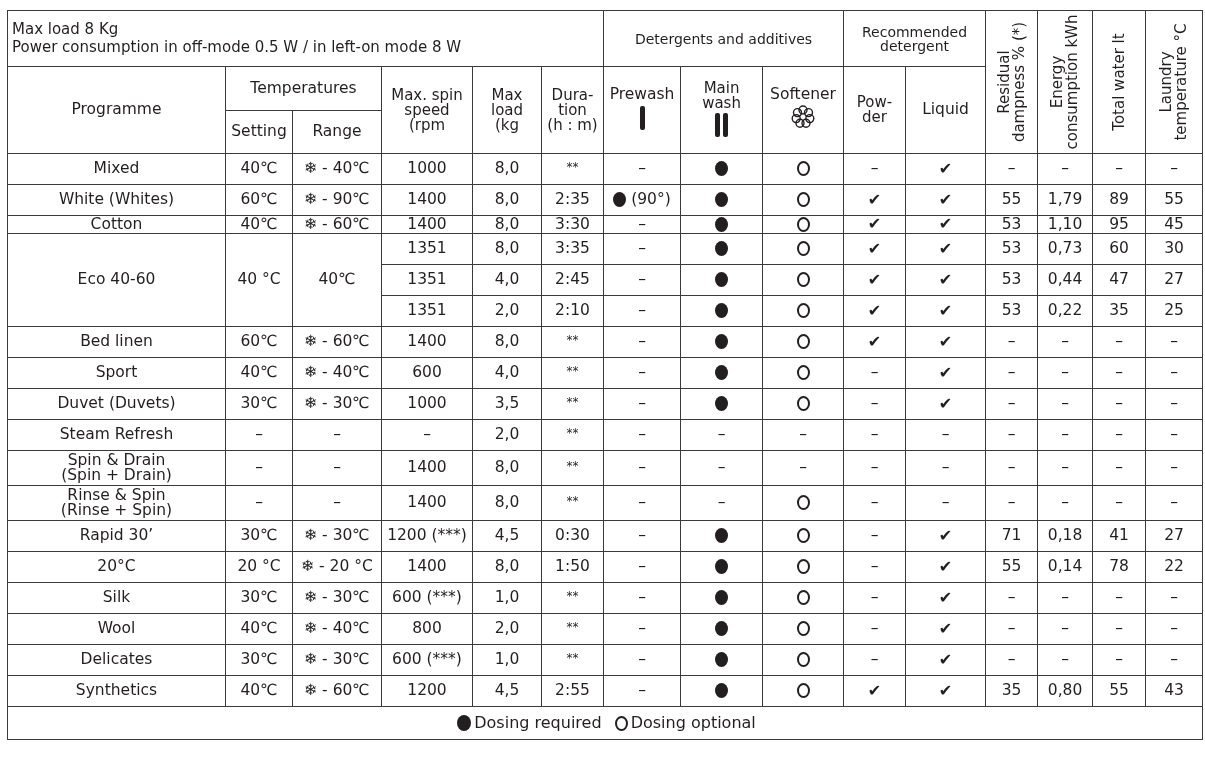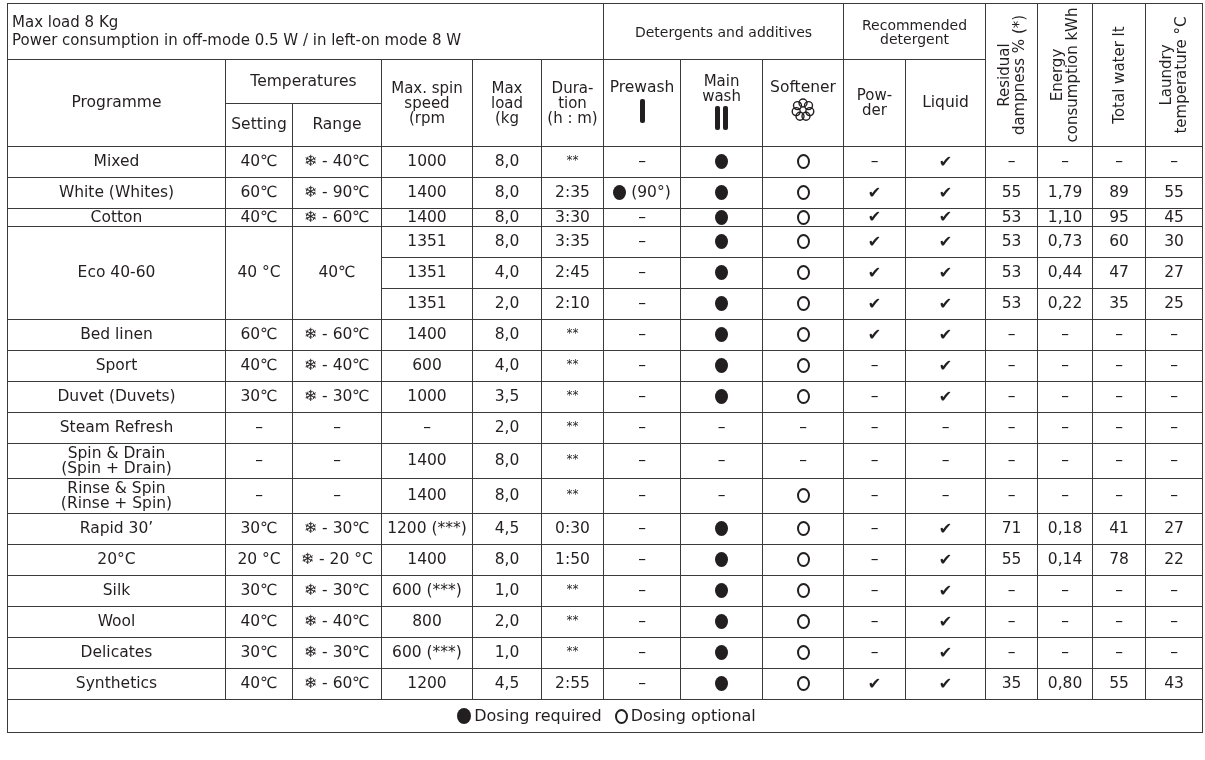--- a/index.html
+++ b/index.html
@@ -1,18 +1,18 @@
 <!DOCTYPE html>
 <html><head>
 <meta charset="utf-8">
 <style>
   html, body { margin: 0; padding: 0; background: #ffffff; }
   body { width: 1205px; height: 760px; position: relative; overflow: hidden;
          font-family: "DejaVu Sans", "Liberation Sans", sans-serif; color: #231f20; }
-  table.prog { position: absolute; left: 7px; top: 3px; border-collapse: collapse;
+  table.prog { position: absolute; left: 7px; top: 10px; border-collapse: collapse;
                table-layout: fixed; width: 1195px; font-size: 15.5px; }
   table.prog td, table.prog th { border: 1.3px solid #3a3a3a; text-align: center;
                vertical-align: middle; padding: 0; font-weight: normal; overflow: hidden;
                line-height: 1.0; }
   .info { text-align: left !important; padding-left: 4px !important; line-height: 1.15 !important; font-size: 15px; }
   .grp { font-size: 14px; }
   .rot { position: relative; }
   .rot span { position: absolute; left: 50%; top: 50%; transform: translate(-50%,-50%) rotate(-90deg);
               white-space: nowrap; text-align: center; line-height: 1.0; display: block; font-size: 15px; }
   .prog-name { font-weight: bold; font-size: 15.5px; }

